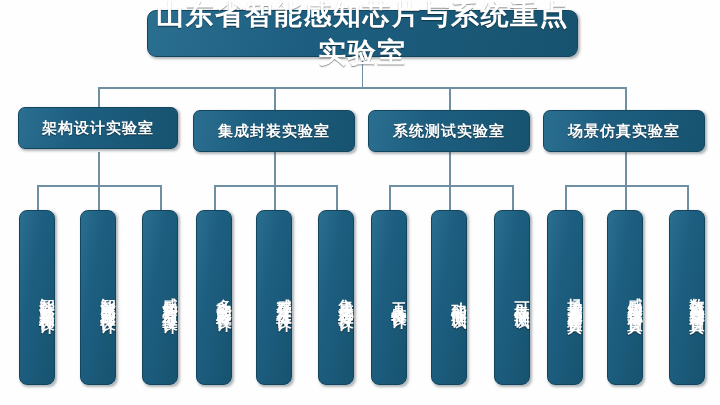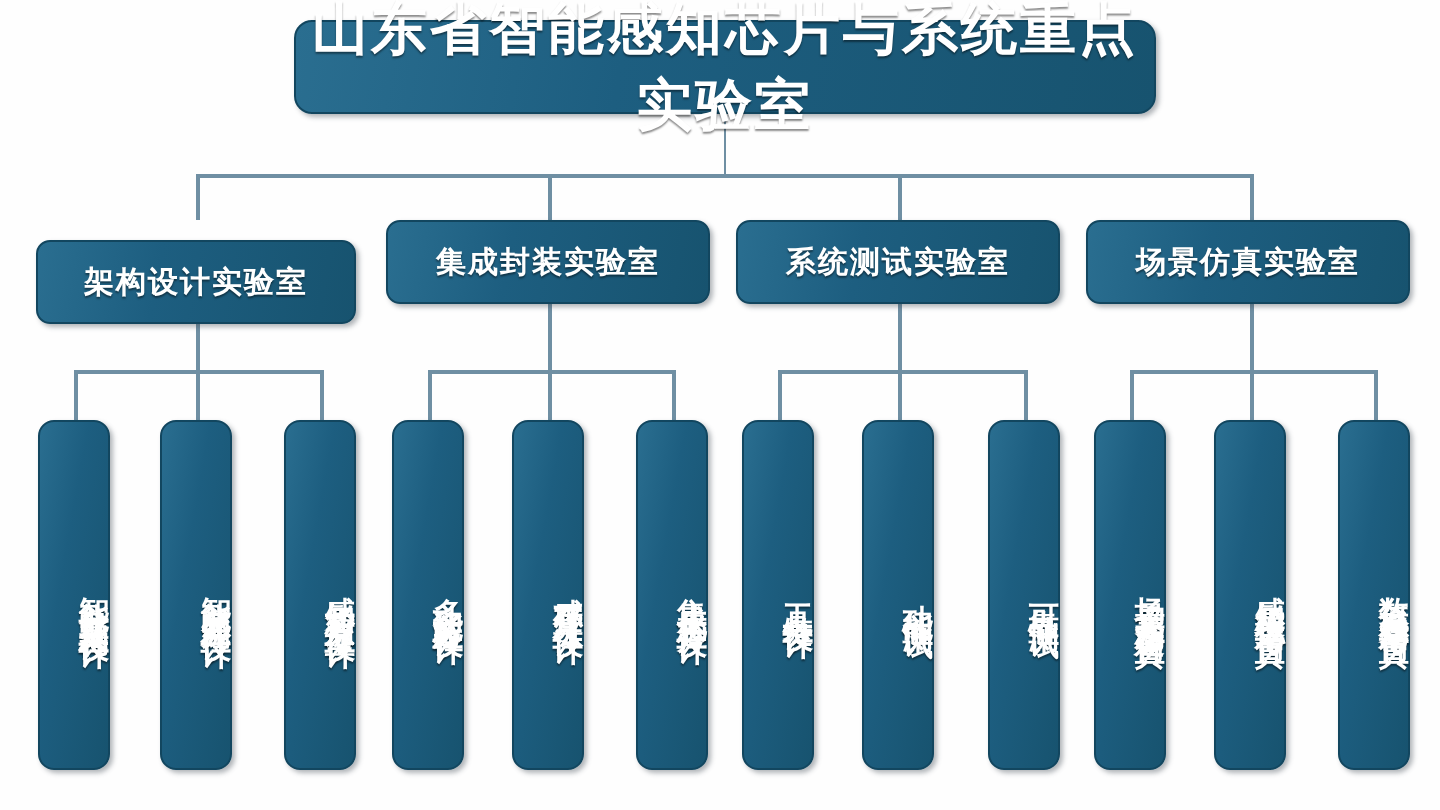--- a/index.html
+++ b/index.html
@@ -109,21 +109,21 @@
   <div class="conn conn-v" style="left:512px; top:185px; height:25px;"></div>
 
   <div class="conn conn-v" style="left:625px; top:152px; height:33px;"></div>
   <div class="conn conn-h" style="left:565px; top:185px; width:122px;"></div>
   <div class="conn conn-v" style="left:565px; top:185px; height:25px;"></div>
   <div class="conn conn-v" style="left:625px; top:185px; height:25px;"></div>
   <div class="conn conn-v" style="left:687px; top:185px; height:25px;"></div>
 
   <div class="node node-title" style="left:147px; top:10px; width:431px; height:47px;">山东省智能感知芯片与系统重点实验室</div>
 
-  <div class="node node-l2" style="left:18px; top:120px; width:160px; height:42px;">架构设计实验室</div>
+  <div class="node node-l2" style="left:18px; top:107px; width:160px; height:42px;">架构设计实验室</div>
 
   <div class="node node-l2" style="left:193px; top:110px; width:162px; height:42px;">集成封装实验室</div>
 
   <div class="node node-l2" style="left:368px; top:110px; width:162px; height:42px;">系统测试实验室</div>
 
   <div class="node node-l2" style="left:543px; top:110px; width:162px; height:42px;">场景仿真实验室</div>
 
   <div class="node node-leaf" style="left:19px; top:210px; width:36px; height:175px;">
     <span class="leaf-text">智能计算架构设计</span>
   </div>

